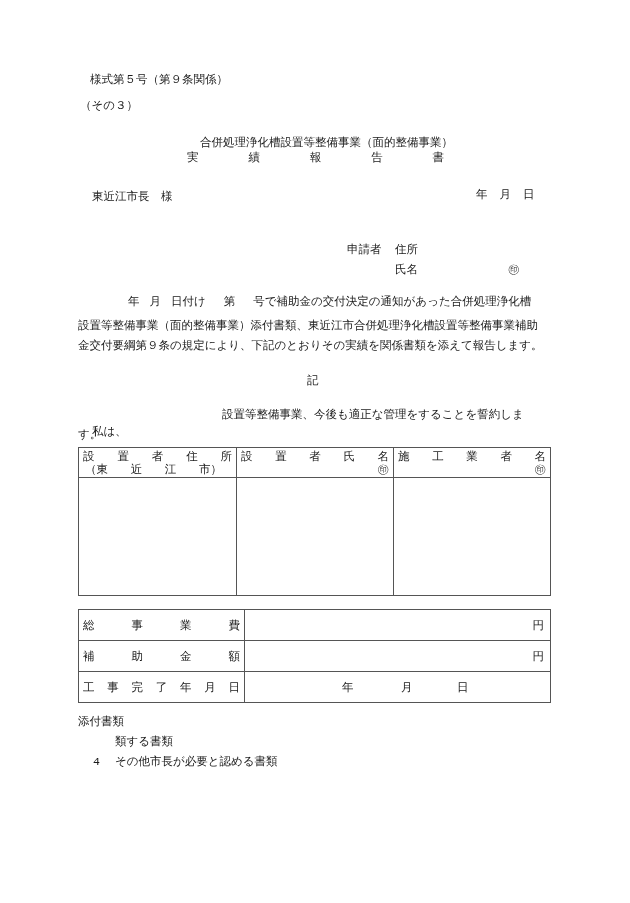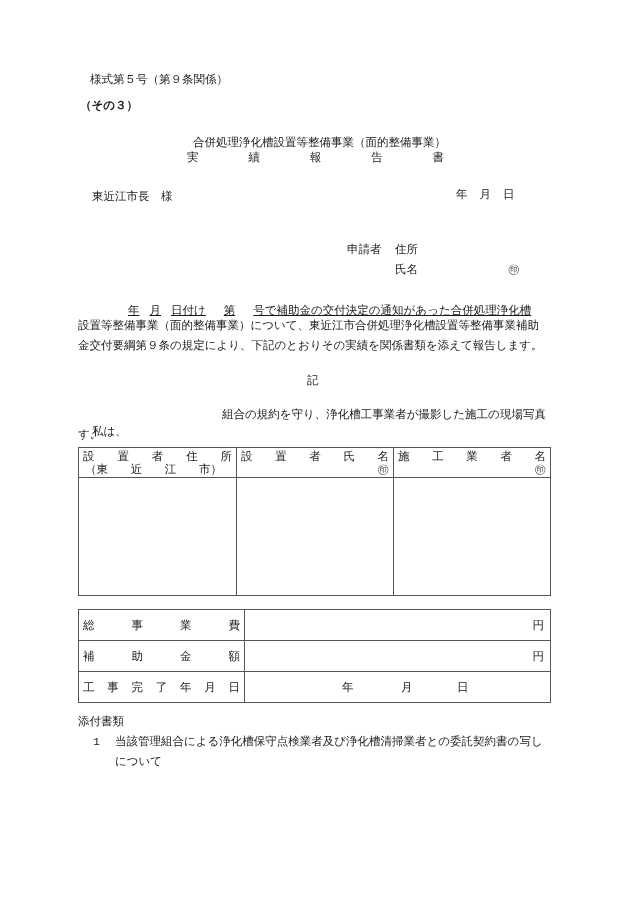--- a/index.html
+++ b/index.html
@@ -23,52 +23,52 @@
   .right { text-align: right; }
   .attach { position: absolute; left: 78px; width: 480px; line-height: 20px; }
   .attach .item { padding-left: 15px; }
   .attach .item .num { display: inline-block; width: 22px; }
   .attach .cont { padding-left: 22px; }
 </style>
 </head>
 <body>
 
 <div class="abs" style="left:78px; top:72px;margin-left:12px;">様式第５号（第９条関係）</div>
-<div class="abs" style="left:80px; top:98px;font-weight:bold;">（その３）</div>
+<div class="abs" style="left:80px; top:98px;">（その３）</div>
 
-<div class="abs" style="left:193px; top:135px;">合併処理浄化槽設置等整備事業（面的整備事業）</div>
+<div class="abs" style="left:200px; top:135px;">合併処理浄化槽設置等整備事業（面的整備事業）</div>
 <div class="abs spread" style="left:187px; top:150px; width:257px;">
   <span>実</span>
   <span>績</span>
   <span>報</span>
   <span>告</span>
   <span>書</span>
 </div>
 
-<div class="abs" style="left:456px; top:187px;">
+<div class="abs" style="left:476px; top:187px;">
   <span>年</span><span style="display:inline-block;width:12px"></span><span>月</span><span style="display:inline-block;width:12px"></span><span>日</span>
 </div>
 
 <div class="abs" style="left:92px; top:189px;">東近江市長　様</div>
 
 <div class="abs" style="left:347px; top:242px;">申請者</div>
 <div class="abs" style="left:395px; top:242px;">住所</div>
 <div class="abs" style="left:395px; top:262px;">氏名</div>
 <div class="abs" style="left:508px; top:262px;">㊞</div>
 
-<div class="abs" style="left:78px; top:303px; width:474px;text-decoration:underline;">
+<div class="abs" style="left:78px; top:294px; width:474px;">
   <span style="display:inline-block;width:50px"></span><span>年</span><span style="display:inline-block;width:10px"></span><span>月</span><span style="display:inline-block;width:10px"></span><span>日付け</span><span style="display:inline-block;width:18px"></span><span>第</span><span style="display:inline-block;width:18px"></span><span>号で補助金の交付決定の通知があった合併処理浄化槽</span>
 </div>
-<div class="abs" style="left:78px; top:318px;">設置等整備事業（面的整備事業）について、東近江市合併処理浄化槽設置等整備事業補助</div>
+<div class="abs" style="left:78px; top:318px;">設置等整備事業（面的整備事業）添付書類、東近江市合併処理浄化槽設置等整備事業補助</div>
 <div class="abs" style="left:78px; top:338px;text-align:center;">金交付要綱第９条の規定により、下記のとおりその実績を関係書類を添えて報告します。</div>
 
 <div class="abs" style="left:307px; top:373px;">記</div>
 
 <div class="abs" style="left:92px; top:424px;">私は、</div>
-<div class="abs" style="left:222px; top:407px;">組合の規約を守り、浄化槽工事業者が撮影した施工の現場写真</div>
+<div class="abs" style="left:222px; top:407px;">設置等整備事業、今後も適正な管理をすることを誓約しま</div>
 <div class="abs" style="left:78px; top:427px;">す。</div>
 
 <table class="t1">
   <tbody>
       <tr class="hdr">
     <td style="width:157px;">
       <div class="cellhead">
         <div class="spread">
           <span>設</span>
           <span>置</span>
@@ -159,15 +159,15 @@
         <span style="position:absolute; left:150px;">月</span>
         <span style="position:absolute; left:206px;">日</span>
       </div>
     </td>
   </tr>
 </tbody>
   </table>
 
 <div class="attach" style="top:712px;font-family:Liberation Mono, monospace;">
   <div>添付書類</div>
-  <div class="item"><span class="num">1</span><span>当該管理組合による浄化槽保守点検業者及び浄化槽清掃業者との委託契約書の写し</span></div>
-  <div class="item"><span class="cont">について</span></div>
+  <div class="item"><span class="cont">類する書類</span></div>
+  <div class="item"><span class="num">4</span><span>その他市長が必要と認める書類</span></div>
 </div>
 
 </body></html>

